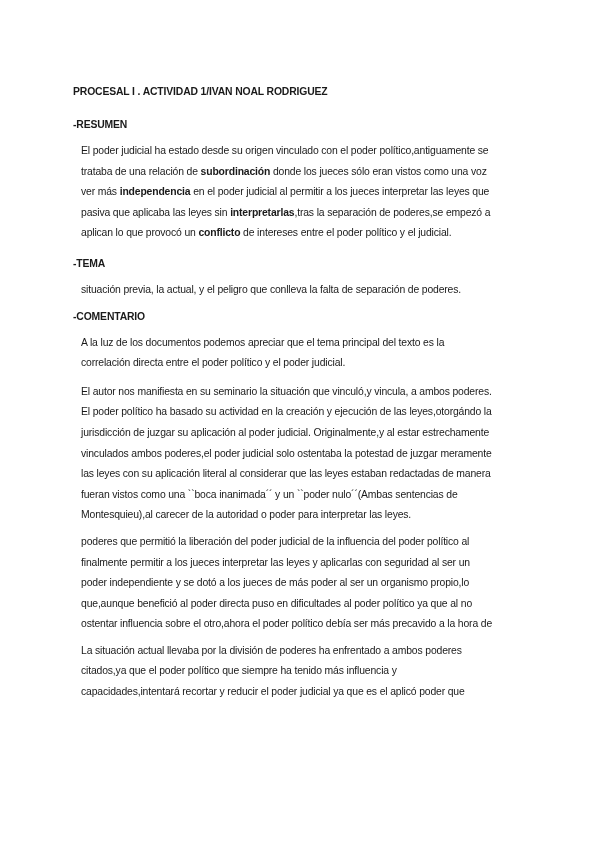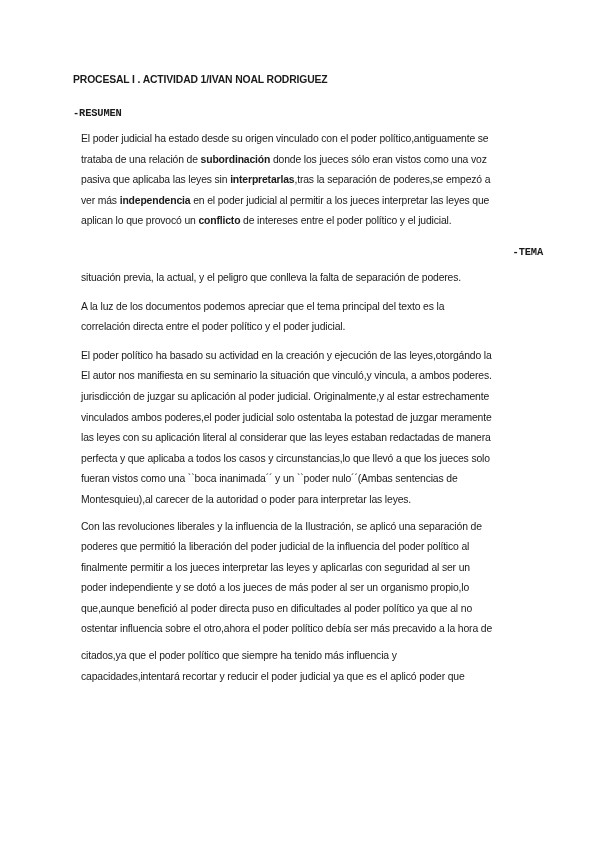--- a/index.html
+++ b/index.html
@@ -1,73 +1,73 @@
 <!DOCTYPE html>
 <html><head>
 <meta charset="utf-8">
 <style>
   html, body { margin: 0; padding: 0; background: #ffffff; }
   body { width: 600px; height: 848px; overflow: hidden; position: relative; }
   .page {
     position: absolute; left: 0; top: 0; width: 600px; height: 848px; background: #ffffff;
   }
   .content {
-    position: absolute; left: 73px; top: 72px; width: 470px;
+    position: absolute; left: 73px; top: 84px; width: 470px;
     font-family: "Liberation Sans", sans-serif;
     font-size: 10.4px; color: #1a1a1a; letter-spacing: -0.15px;
   }
   .title { font-weight: bold; height: 16px; line-height: 16px; margin-bottom: 17px; }
-  .heading { font-weight: bold; line-height: 16px; height: 16px; font-family: Liberation Mono, monospace; }
+  .heading { font-weight: bold; line-height: 16px; height: 16px; }
   .para { line-height: 20.6px; margin: 8px; }
   .para b { font-weight: bold; }
   .tight { margin-top: -2px; }
 </style>
 </head>
 <body>
 
 <div class="page">
   <div class="content">
 
     <div class="title">PROCESAL I . ACTIVIDAD 1/IVAN NOAL RODRIGUEZ</div>
 
     <div class="heading">-RESUMEN</div>
     <div class="para">
       <div><span>El poder judicial ha estado desde su origen vinculado con el poder político,antiguamente se</span></div>
       <div><span>trataba de una relación de </span><b>subordinación</b><span> donde los jueces sólo eran vistos como una voz</span></div>
+      <div><span>ver más </span><b>independencia</b><span> en el poder judicial al permitir a los jueces interpretar las leyes que</span></div>
       <div><span>pasiva que aplicaba las leyes sin </span><b>interpretarlas</b><span>,tras la separación de poderes,se empezó a</span></div>
-      <div><span>ver más </span><b>independencia</b><span> en el poder judicial al permitir a los jueces interpretar las leyes que</span></div>
       <div><span>aplican lo que provocó un </span><b>conflicto</b><span> de intereses entre el poder político y el judicial.</span></div>
     </div>
 
-    <div class="heading" style="margin-top:12px;text-align:right;">-TEMA</div>
+    <div class="heading" style="margin-top:12px;">-TEMA</div>
     <div class="para">
       <div>situación previa, la actual, y el peligro que conlleva la falta de separación de poderes.</div>
     </div>
 
+    <div class="heading">-COMENTARIO</div>
     <div class="para">
       <div>A la luz de los documentos podemos apreciar que el tema principal del texto es la</div>
       <div>correlación directa entre el poder político y el poder judicial.</div>
     </div>
     <div class="para">
+      <div>El autor nos manifiesta en su seminario la situación que vinculó,y vincula, a ambos poderes.</div>
       <div>El poder político ha basado su actividad en la creación y ejecución de las leyes,otorgándo la</div>
-      <div>El autor nos manifiesta en su seminario la situación que vinculó,y vincula, a ambos poderes.</div>
       <div>jurisdicción de juzgar su aplicación al poder judicial. Originalmente,y al estar estrechamente</div>
       <div>vinculados ambos poderes,el poder judicial solo ostentaba la potestad de juzgar meramente</div>
       <div>las leyes con su aplicación literal al considerar que las leyes estaban redactadas de manera</div>
-      <div>perfecta y que aplicaba a todos los casos y circunstancias,lo que llevó a que los jueces solo</div>
       <div>fueran vistos como una ``boca inanimada´´ y un ``poder nulo´´(Ambas sentencias de</div>
       <div>Montesquieu),al carecer de la autoridad o poder para interpretar las leyes.</div>
     </div>
     <div class="para tight">
-      <div>Con las revoluciones liberales y la influencia de la Ilustración, se aplicó una separación de</div>
       <div>poderes que permitió la liberación del poder judicial de la influencia del poder político al</div>
       <div>finalmente permitir a los jueces interpretar las leyes y aplicarlas con seguridad al ser un</div>
       <div>poder independiente y se dotó a los jueces de más poder al ser un organismo propio,lo</div>
       <div>que,aunque benefició al poder directa puso en dificultades al poder político ya que al no</div>
       <div>ostentar influencia sobre el otro,ahora el poder político debía ser más precavido a la hora de</div>
     </div>
     <div class="para tight">
+      <div>La situación actual llevaba por la división de poderes ha enfrentado a ambos poderes</div>
       <div>citados,ya que el poder político que siempre ha tenido más influencia y</div>
       <div>capacidades,intentará recortar y reducir el poder judicial ya que es el aplicó poder que</div>
     </div>
 
   </div>
 </div>
 
 </body></html>

